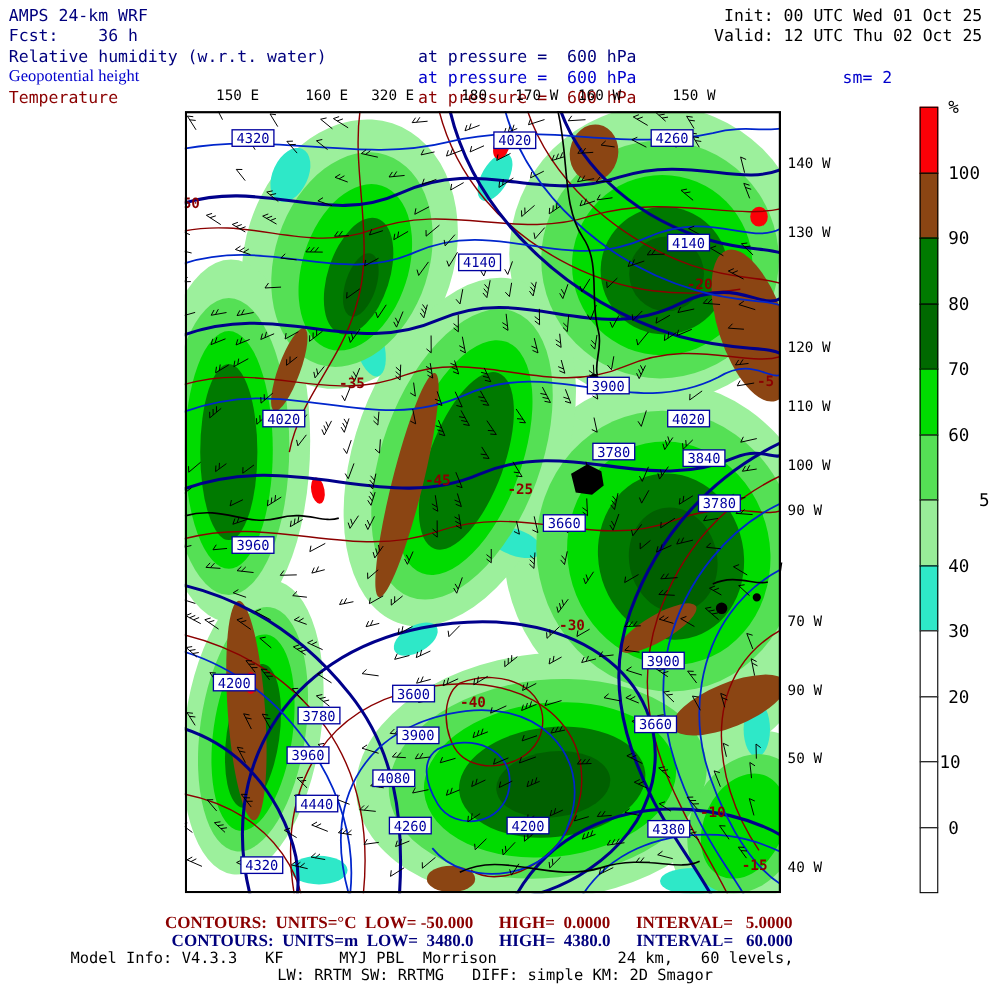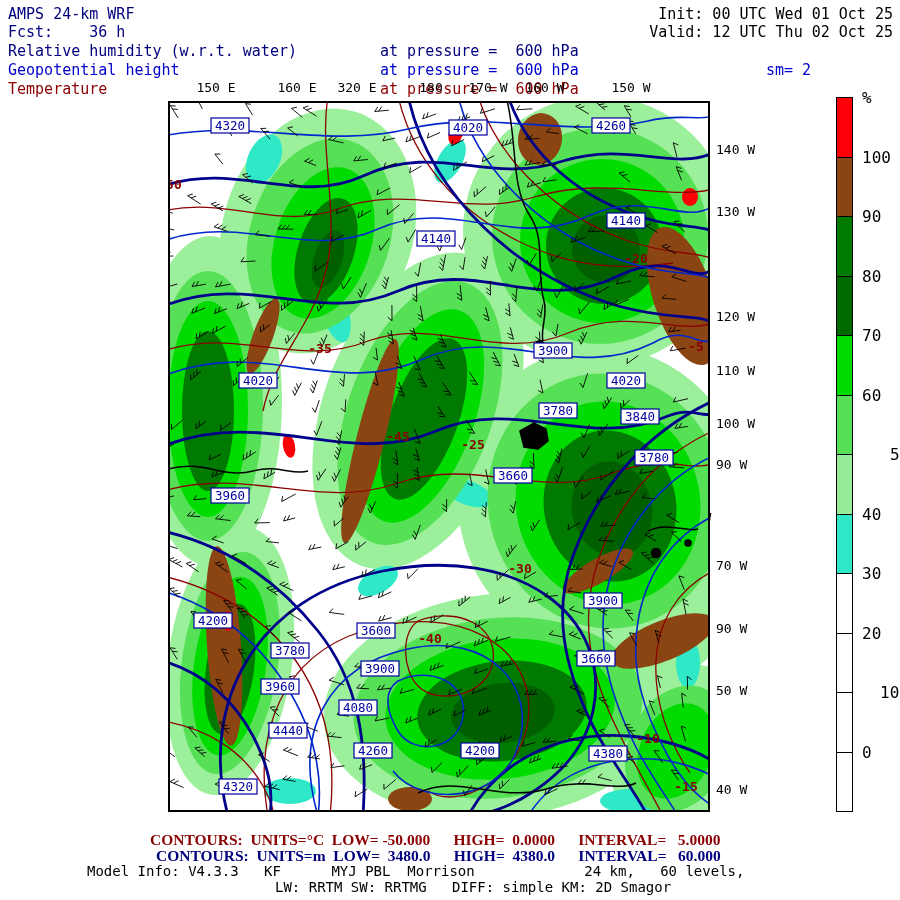--- a/index.html
+++ b/index.html
@@ -7,35 +7,35 @@
   .abs{position:absolute;white-space:pre;}
   .hdr{font-size:15px;line-height:18px;letter-spacing:0px;}
   .navy{color:#00007d;}
   .blue{color:#0000cc;}
   .dred{color:#8b0000;}
   .blk{color:#000000;}
   .tick{font-size:13px;color:#000;}
   .cb-cell{position:absolute;width:17px;border:1px solid #000;box-sizing:border-box;}
   .cb-lab{position:absolute;font-size:16px;color:#000;}
   .foot-serif{font-family:"Liberation Serif",serif;font-weight:bold;font-size:15.5px;}
-  .foot-mono{font-family:"DejaVu Sans Mono",monospace;font-size:14px;margin-left:23px;}
+  .foot-mono{font-family:"DejaVu Sans Mono",monospace;font-size:14px;}
   #map-frame{position:absolute;left:168px;top:101px;width:544px;height:711px;}
   svg{display:block;}
 </style>
 </head>
 <body>
 
 <div class="abs hdr navy" style="left:8px;top:5px;">AMPS 24-km WRF</div>
 <div class="abs hdr navy" style="left:8px;top:23px;">Fcst:    36 h</div>
 <div class="abs hdr blk" style="right:7px;top:5px;margin-left:40px;">Init: 00 UTC Wed 01 Oct 25</div>
 <div class="abs hdr blk" style="right:7px;top:23px;">Valid: 12 UTC Thu 02 Oct 25</div>
 
 <div class="abs hdr navy" style="left:8px;top:42px;">Relative humidity (w.r.t. water)</div>
 <div class="abs hdr navy" style="left:380px;top:42px;">at pressure =  600 hPa</div>
-<div class="abs hdr blue" style="left:8px;top:61px;">Geopotential height</div>
+<div class="abs hdr blue" style="left:8px;top:61px;font-family:Liberation Serif, serif;">Geopotential height</div>
 <div class="abs hdr blue" style="left:380px;top:61px;">at pressure =  600 hPa</div>
 <div class="abs hdr blue" style="left:766px;top:61px;">sm= 2</div>
 <div class="abs hdr dred" style="left:8px;top:80px;">Temperature</div>
 <div class="abs hdr dred" style="left:380px;top:80px;">at pressure =  600 hPa</div>
 
 <div id="tick-layer">
     <div class="abs tick" style="left: 194px; top: 80px; width: 44px; text-align: center;">150 E</div>
     <div class="abs tick" style="left: 275px; top: 80px; width: 44px; text-align: center;">160 E</div>
     <div class="abs tick" style="left: 335px; top: 80px; width: 44px; text-align: center;">320 E</div>
     <div class="abs tick" style="left: 409px; top: 80px; width: 44px; text-align: center;">180</div>
@@ -336,21 +336,21 @@
     <div class="cb-cell" style="left: 836px; top: 751.5px; height: 60.5px; background: rgb(255, 255, 255);"></div>
     <div class="cb-lab" style="left: 862px; top: 147.5px;">100</div>
     <div class="cb-lab" style="left: 862px; top: 207px;">90</div>
     <div class="cb-lab" style="left: 862px; top: 266.5px;">80</div>
     <div class="cb-lab" style="left: 862px; top: 326px;">70</div>
     <div class="cb-lab" style="left: 862px; top: 385.5px;">60</div>
     <div class="cb-lab" style="left: 890px; top: 445px;">50</div>
     <div class="cb-lab" style="left: 862px; top: 504.5px;">40</div>
     <div class="cb-lab" style="left: 862px; top: 564px;">30</div>
     <div class="cb-lab" style="left: 862px; top: 623.5px;">20</div>
-    <div class="cb-lab" style="left: 880px; top: 683px;">10</div>
+    <div class="cb-lab" style="left: 854px; top: 683px;">10</div>
     <div class="cb-lab" style="left: 862px; top: 742.5px;">0</div>
   </div>
 <div class="abs cb-lab" style="left:862px;top:88px;">%</div>
 
 <div class="abs foot-serif dred" style="left:150px;top:831px;">CONTOURS:  UNITS=°C  LOW= -50.000      HIGH=  0.0000      INTERVAL=   5.0000</div>
 <div class="abs foot-serif navy" style="left:156px;top:847px;">CONTOURS:  UNITS=m  LOW=  3480.0      HIGH=  4380.0      INTERVAL=   60.000</div>
 <div class="abs foot-mono blk" style="left:64px;top:863px;">Model Info: V4.3.3   KF      MYJ PBL  Morrison             24 km,   60 levels,</div>
 <div class="abs foot-mono blk" style="left:252px;top:879px;">LW: RRTM SW: RRTMG   DIFF: simple KM: 2D Smagor</div>
 
 </body></html>

